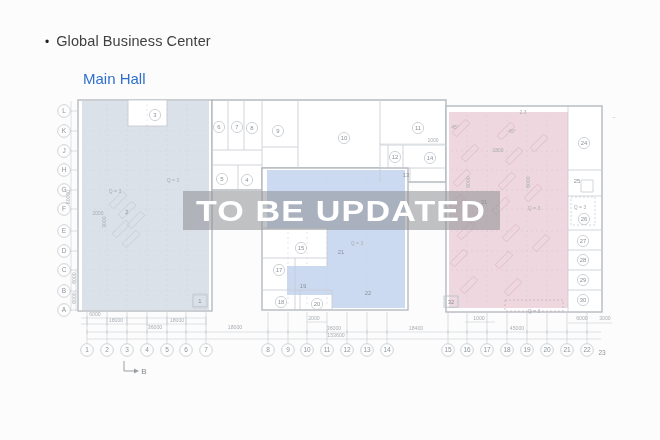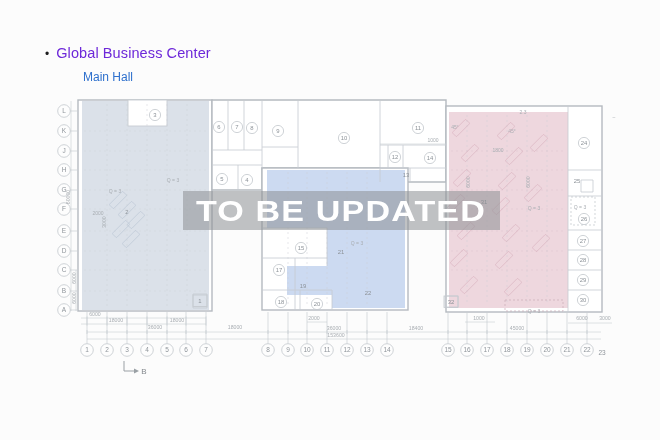--- a/index.html
+++ b/index.html
@@ -3,30 +3,30 @@
 <meta charset="utf-8">
 <style>
   html,body{margin:0;padding:0}
   body{
     width:660px;height:440px;position:relative;overflow:hidden;
     background:#fcfcfc;font-family:"Liberation Sans",sans-serif;
   }
   .title-row{position:absolute;left:45px;top:33px;display:flex;align-items:baseline;gap:7px}
   .bullet{font-size:12px;line-height:1}
   .page-title{font-size:14.5px;letter-spacing:.1px}
-  .hall-title{position:absolute;left:83px;top:70px;font-size:12px;font-weight:500;cursor:pointer}
+  .hall-title{position:absolute;left:83px;top:70px;font-size:15px;font-weight:500;cursor:pointer}
   svg text{font-family:"Liberation Sans",sans-serif}
   .wm-text{font-weight:bold;letter-spacing:1px}
 </style>
 </head>
 <body>
 
 <div class="title-row">
   <span class="bullet" style="color: rgb(29, 29, 31);">•</span>
-  <span class="page-title" style="color: #6d28d9; margin-top: 12px;">Global Business Center</span>
+  <span class="page-title" style="color: #404040;">Global Business Center</span>
 </div>
 <div class="hall-title" style="color: rgb(46, 112, 205);">Main Hall</div>
 
 <svg width="660" height="440" viewBox="0 0 660 440" style="position:absolute;left:0;top:0">
 
   <g stroke="#b5bac0" stroke-width="1.4" fill="#ffffff">
     <rect x="78" y="100" width="134" height="211"></rect>
     <path d="M212,100 L446,100 L446,182 L380,182 L380,168 L262,168 L262,190 L212,190 Z"></path>
     <rect x="262" y="168" width="146" height="142"></rect>
     <rect x="446" y="106" width="156" height="206"></rect>

